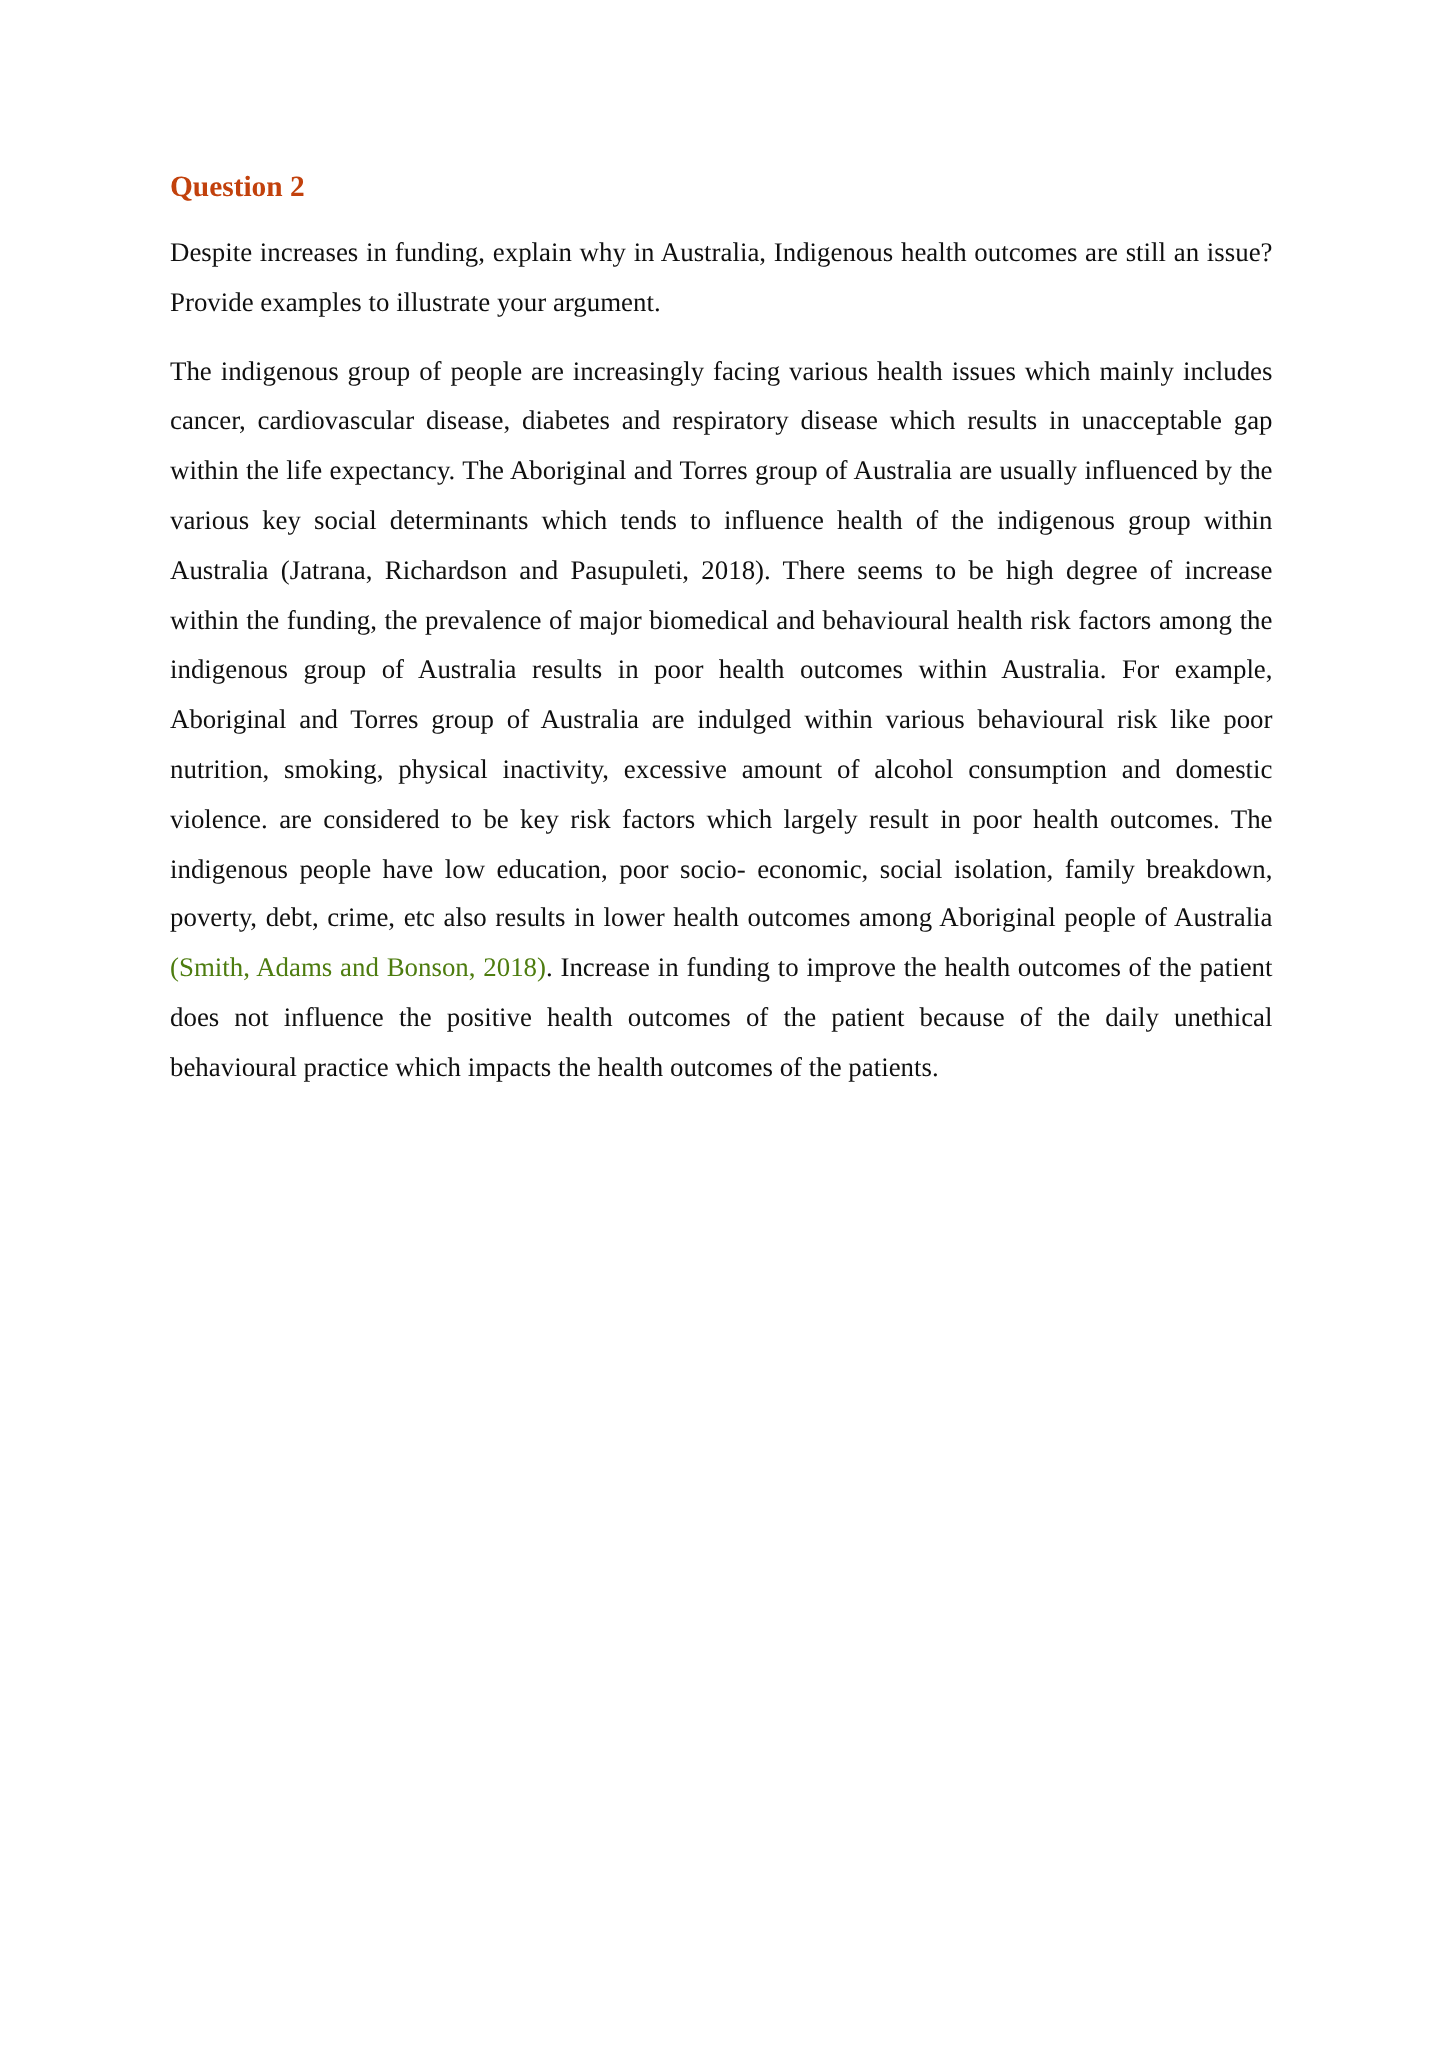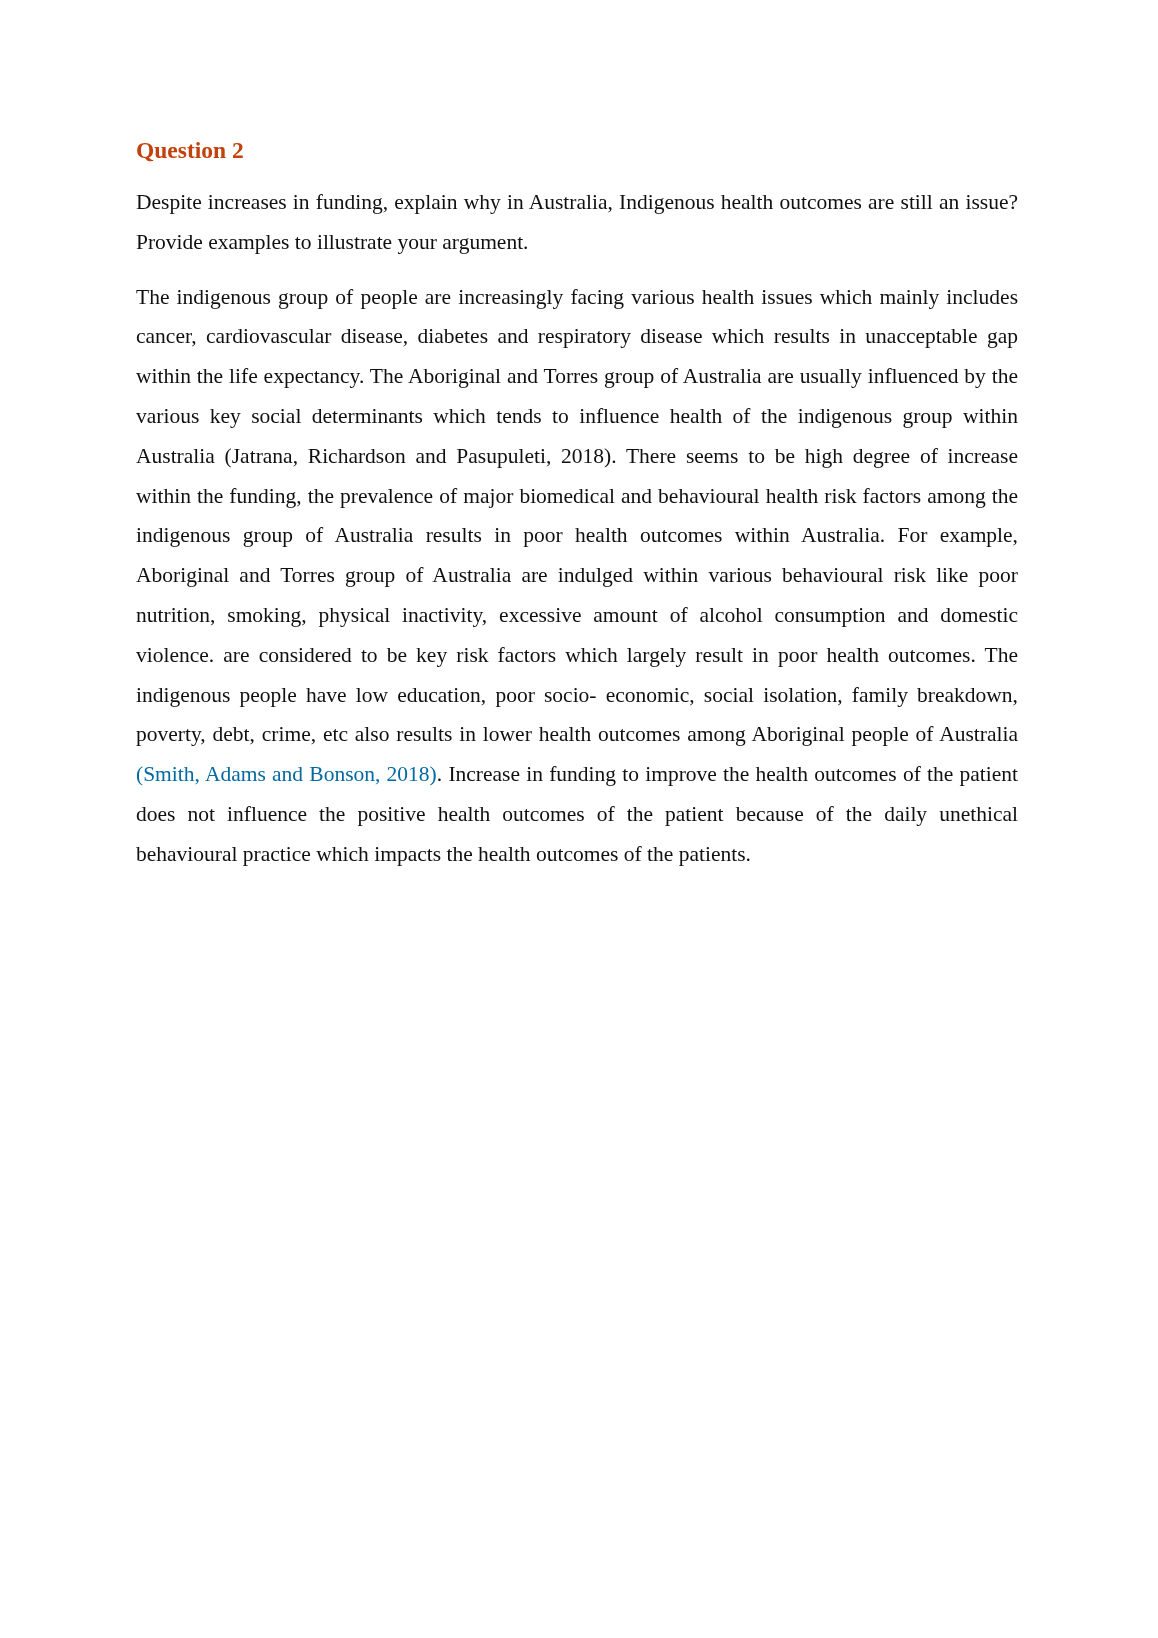--- a/index.html
+++ b/index.html
@@ -28,21 +28,21 @@
     margin: 0 0 13px 0;
   }
   .doc-para {
     font-size: 21.5px;
     line-height: 39.8px;
     color: #101010;
     text-align: justify;
     margin: 0 2px 15px 0;
   }
   .citation {
-    color: #0369a1;
+    color: #4d7c0f;
   }
 </style>
 </head>
 <body>
 
 <div class="page">
   <h1 class="doc-heading">Question 2</h1>
 
   <p class="doc-para">Despite increases in funding, explain why in Australia, Indigenous health outcomes are still an issue? Provide examples to illustrate your argument.</p>
 

